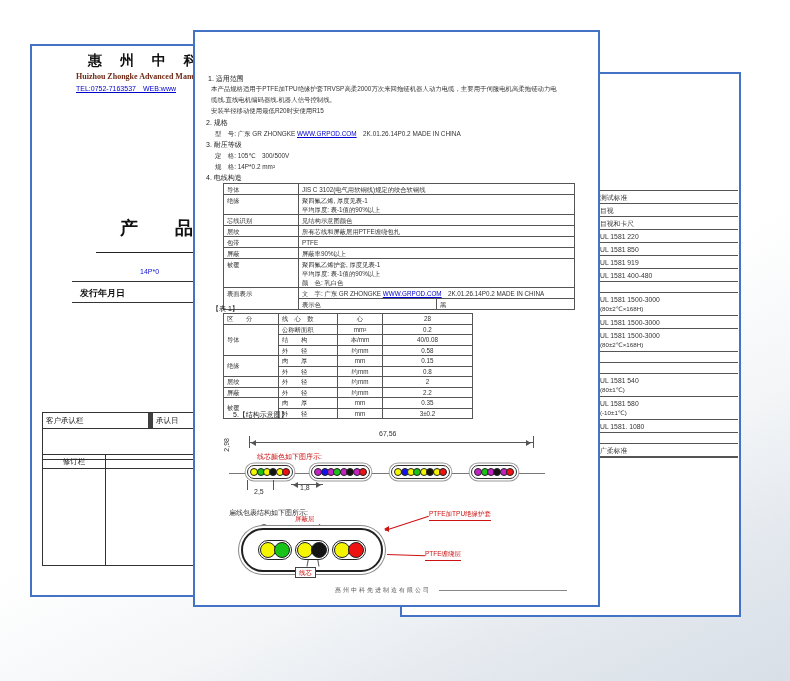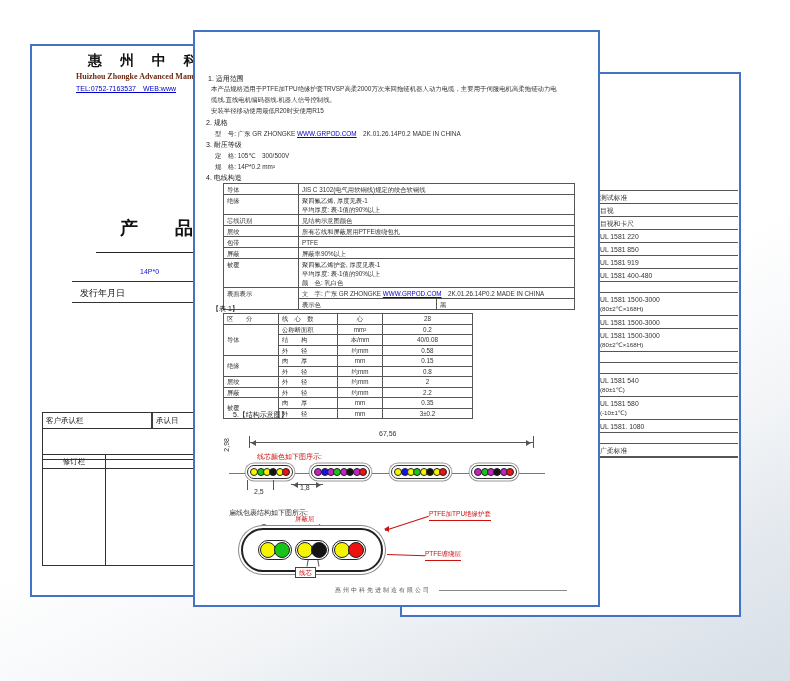--- a/index.html
+++ b/index.html
@@ -12,25 +12,25 @@
   .main-page{left:193px;top:30px;width:407px;height:577px;z-index:2;}
   .abs{position:absolute;}
   
   .bp-company-cn{left:56px;top:6px;font-size:14px;font-weight:bold;letter-spacing:7px;color:#111;white-space:nowrap;}
   .bp-company-en{left:44px;top:26px;font-size:8px;font-weight:bold;color:#6e2a16;font-family:"Liberation Serif",serif;white-space:nowrap;}
   .bp-contact{left:44px;top:38px;font-size:7px;color:#0000cc;text-decoration:underline;white-space:nowrap;}
   .bp-title{left:88px;top:170px;font-size:18px;font-weight:bold;letter-spacing:16px;color:#111;white-space:nowrap;}
   .bp-rule1{left:64px;top:206px;width:410px;border-top:1.3px solid #222;}
   .bp-model{left:108px;top:222px;font-size:7px;color:#1111cc;white-space:nowrap;}
   .bp-rule2{left:40px;top:235px;width:434px;border-top:1px solid #333;}
-  .bp-issue{left:48px;top:241px;font-size:9px;font-weight:normal;color:#111;white-space:nowrap;}
+  .bp-issue{left:48px;top:241px;font-size:9px;font-weight:bold;color:#111;white-space:nowrap;}
   .bp-rule3{left:40px;top:256px;width:434px;border-top:1px solid #333;}
   .bp-approve{left:10px;top:366px;width:462px;border:1px solid #333;}
   .bp-approve .hdr{display:flex;border-bottom:1px solid #333;height:15px;line-height:15px;font-size:7.5px;color:#222;}
-  .bp-approve .hdr .c1{width:110px;border-right:2px solid #404040;padding-left:3px;box-sizing:border-box;}
+  .bp-approve .hdr .c1{width:110px;border-right:5px solid #404040;padding-left:3px;box-sizing:border-box;}
   .bp-approve .hdr .c2{flex:1;padding-left:3px;}
   .bp-approve .bdy{height:30px;}
   .bp-rev{left:10px;top:408px;width:462px;border:1px solid #333;}
   .bp-rev .hdr{display:flex;border-bottom:1px solid #333;height:13px;line-height:13px;font-size:7.5px;color:#222;}
   .bp-rev .hdr .c1{width:62px;border-right:1px solid #333;text-align:center;}
   .bp-rev .hdr .c2{flex:1;}
   .bp-rev .hdr .c3{width:40px;border-left:1px solid #333;padding-left:3px;}
   .bp-rev .bdy{height:96px;position:relative;}
   .bp-rev .bdy .vd{position:absolute;left:62px;top:0;bottom:0;border-left:1px solid #333;}
   

